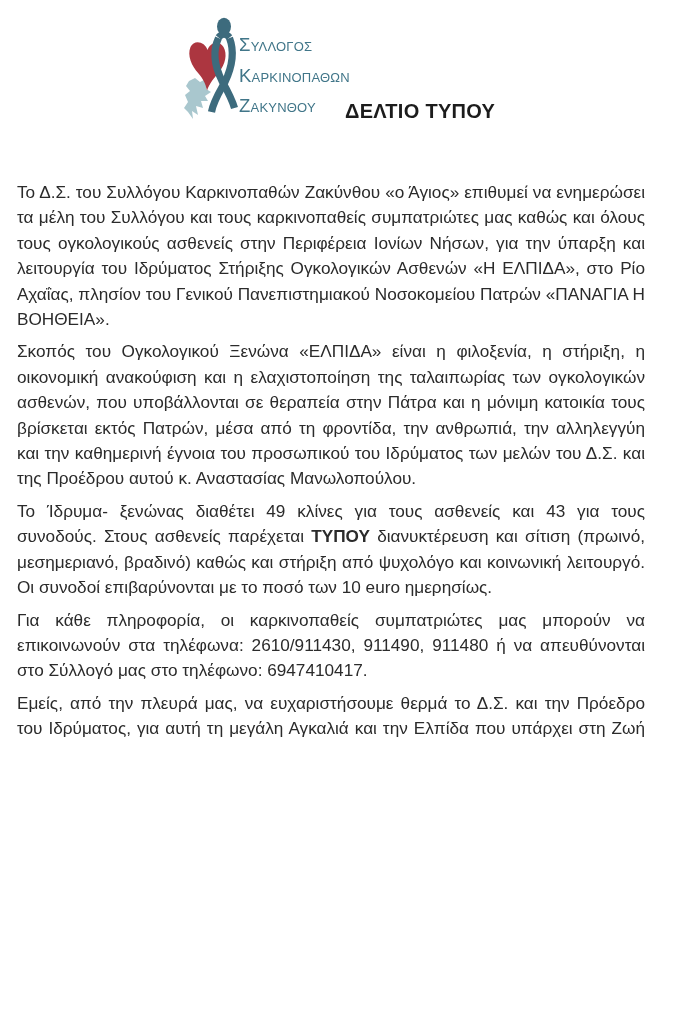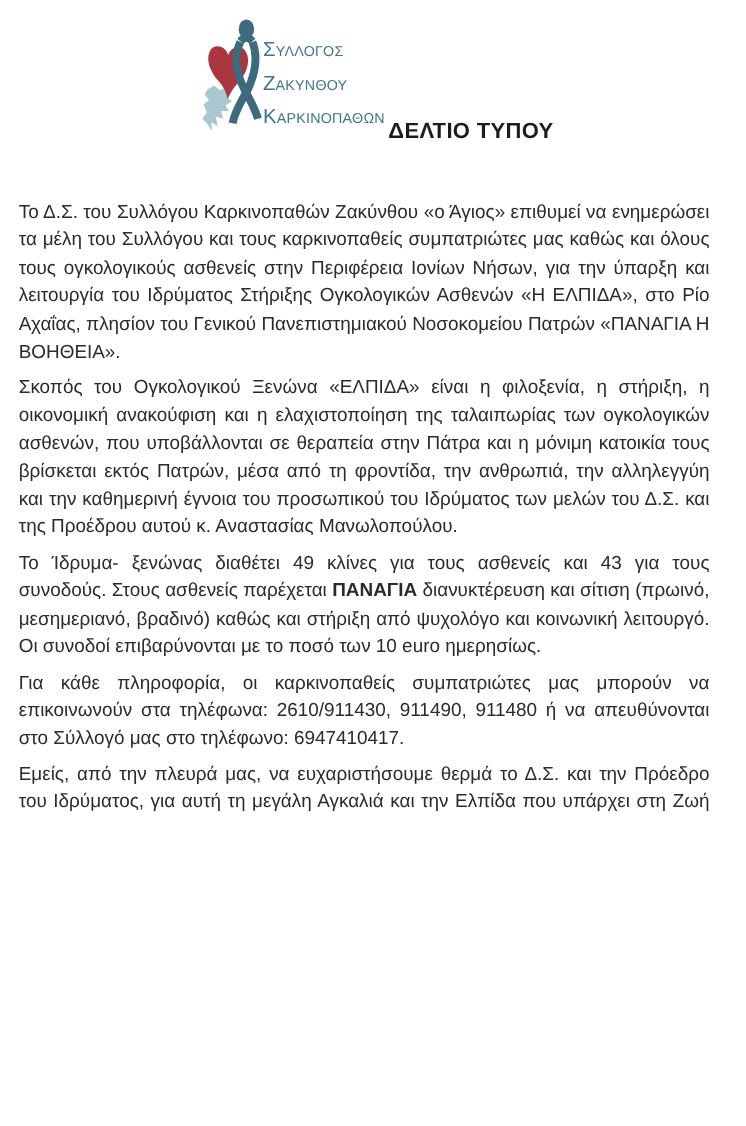--- a/index.html
+++ b/index.html
@@ -23,21 +23,21 @@
     font-size: 13px;
     line-height: 28.5px;
     letter-spacing: 0.2px;
     color: #417689;
     white-space: nowrap;
   }
   .logo-line::first-letter { font-size: 18.5px; }
   .press-title {
     position: absolute;
     left: 345px; top: 100px;
-    margin: 8px;
+    margin: 0;
     font-size: 20px;
     font-weight: 700;
     letter-spacing: 0.3px;
     color: #1c1c1c;
     white-space: nowrap;
   }
   
   .content { padding: 12px 33px 0 17px; }
   .para {
     margin: 0 0 7px 0;
@@ -74,31 +74,31 @@
 
       <g fill="none" stroke-width="7.2" stroke="#3d6b7d">
         <path d="M34.5 22.5 Q40 16 45.5 22.5"></path>
         <path d="M34.5 23 C28.5 36 30 50 38 66 C43 75 48 84 50.5 93"></path>
         <path d="M45.5 23 C50.5 36 49 50 41 67 C35.5 77 29.5 86 27.5 97"></path>
       </g>
     </svg>
 
     <div class="logo-text">
       <div class="logo-line">ΣΥΛΛΟΓΟΣ</div>
+      <div class="logo-line">ΚΑΡΚΙΝΟΠΑΘΩΝ</div>
       <div class="logo-line">ΖΑΚΥΝΘΟΥ</div>
-      <div class="logo-line">ΚΑΡΚΙΝΟΠΑΘΩΝ</div>
     </div>
 
     <h1 class="press-title">ΔΕΛΤΙΟ ΤΥΠΟΥ</h1>
   </header>
 
   <main class="content">
     <p class="para">Το Δ.Σ. του Συλλόγου Καρκινοπαθών Ζακύνθου «ο Άγιος» επιθυμεί να ενημερώσει τα μέλη του Συλλόγου και τους καρκινοπαθείς συμπατριώτες μας καθώς και όλους τους ογκολογικούς ασθενείς στην Περιφέρεια Ιονίων Νήσων, για την ύπαρξη και λειτουργία του Ιδρύματος Στήριξης Ογκολογικών Ασθενών «Η ΕΛΠΙΔΑ», στο Ρίο Αχαΐας, πλησίον του Γενικού Πανεπιστημιακού Νοσοκομείου Πατρών «ΠΑΝΑΓΙΑ Η ΒΟΗΘΕΙΑ».</p>
     <p class="para">Σκοπός του Ογκολογικού Ξενώνα «ΕΛΠΙΔΑ» είναι η φιλοξενία, η στήριξη, η οικονομική ανακούφιση και η ελαχιστοποίηση της ταλαιπωρίας των ογκολογικών ασθενών, που υποβάλλονται σε θεραπεία στην Πάτρα και η μόνιμη κατοικία τους βρίσκεται εκτός Πατρών, μέσα από τη φροντίδα, την ανθρωπιά, την αλληλεγγύη και την καθημερινή έγνοια του προσωπικού του Ιδρύματος των μελών του Δ.Σ. και της Προέδρου αυτού κ. Αναστασίας Μανωλοπούλου.</p>
-    <p class="para"><span>Το Ίδρυμα- ξενώνας διαθέτει 49 κλίνες για τους ασθενείς και 43 για τους συνοδούς. Στους ασθενείς παρέχεται </span><span class="bold">ΠΑΝΑΓΙΑ</span><span> διανυκτέρευση και σίτιση (πρωινό, μεσημεριανό, βραδινό) καθώς και στήριξη από ψυχολόγο και κοινωνική λειτουργό. Οι συνοδοί επιβαρύνονται με το ποσό των 10 euro ημερησίως.</span></p>
+    <p class="para"><span>Το Ίδρυμα- ξενώνας διαθέτει 49 κλίνες για τους ασθενείς και 43 για τους συνοδούς. Στους ασθενείς παρέχεται </span><span class="bold">ΤΥΠΟΥ</span><span> διανυκτέρευση και σίτιση (πρωινό, μεσημεριανό, βραδινό) καθώς και στήριξη από ψυχολόγο και κοινωνική λειτουργό. Οι συνοδοί επιβαρύνονται με το ποσό των 10 euro ημερησίως.</span></p>
     <p class="para">Για κάθε πληροφορία, οι καρκινοπαθείς συμπατριώτες μας μπορούν να επικοινωνούν στα τηλέφωνα: 2610/911430, 911490, 911480 ή να απευθύνονται στο Σύλλογό μας στο τηλέφωνο: 6947410417.</p>
     <p class="para">Εμείς, από την πλευρά μας, να ευχαριστήσουμε θερμά το Δ.Σ. και την Πρόεδρο του Ιδρύματος, για αυτή τη μεγάλη Αγκαλιά και την Ελπίδα που υπάρχει στη Ζωή μας και να ευχαριστήσουμε, επίσης, τον πάντα δραστήριο Πολιτιστικό Σύλλογο Σκουλικάδου «Ο Ερωτόκριτος» και τον πρόεδρο αυτού κ. Νικόλαο Λούτα, που αποτέλεσαν την αφορμή της επίσημης συνεργασίας του Συλλόγου μας με το Ίδρυμα «ΕΛΠΙΔΑ».</p>
   </main>
 
   <footer class="signature">
     <div class="sig-line1">Για το Δ.Σ.</div>
     <div class="sig-line2">Ο Πρόεδρος</div>
   </footer>
 
 </div>

